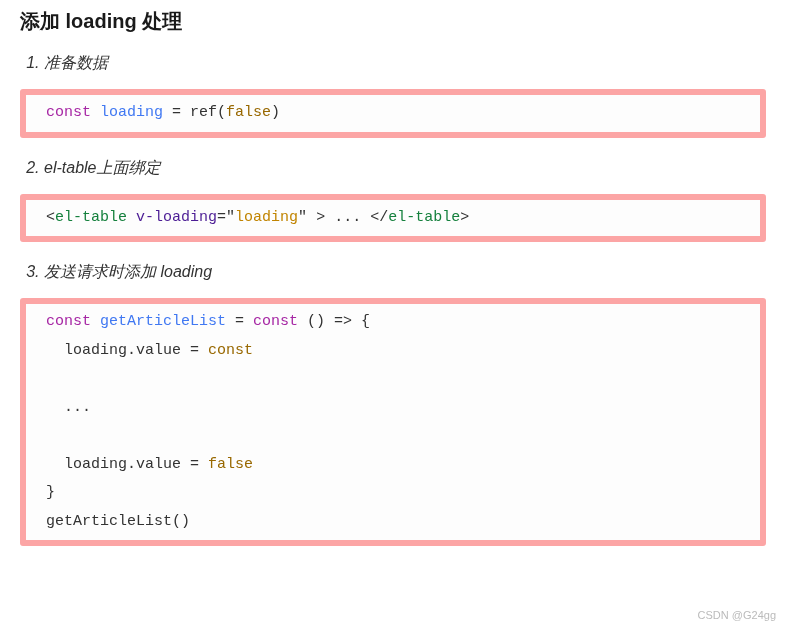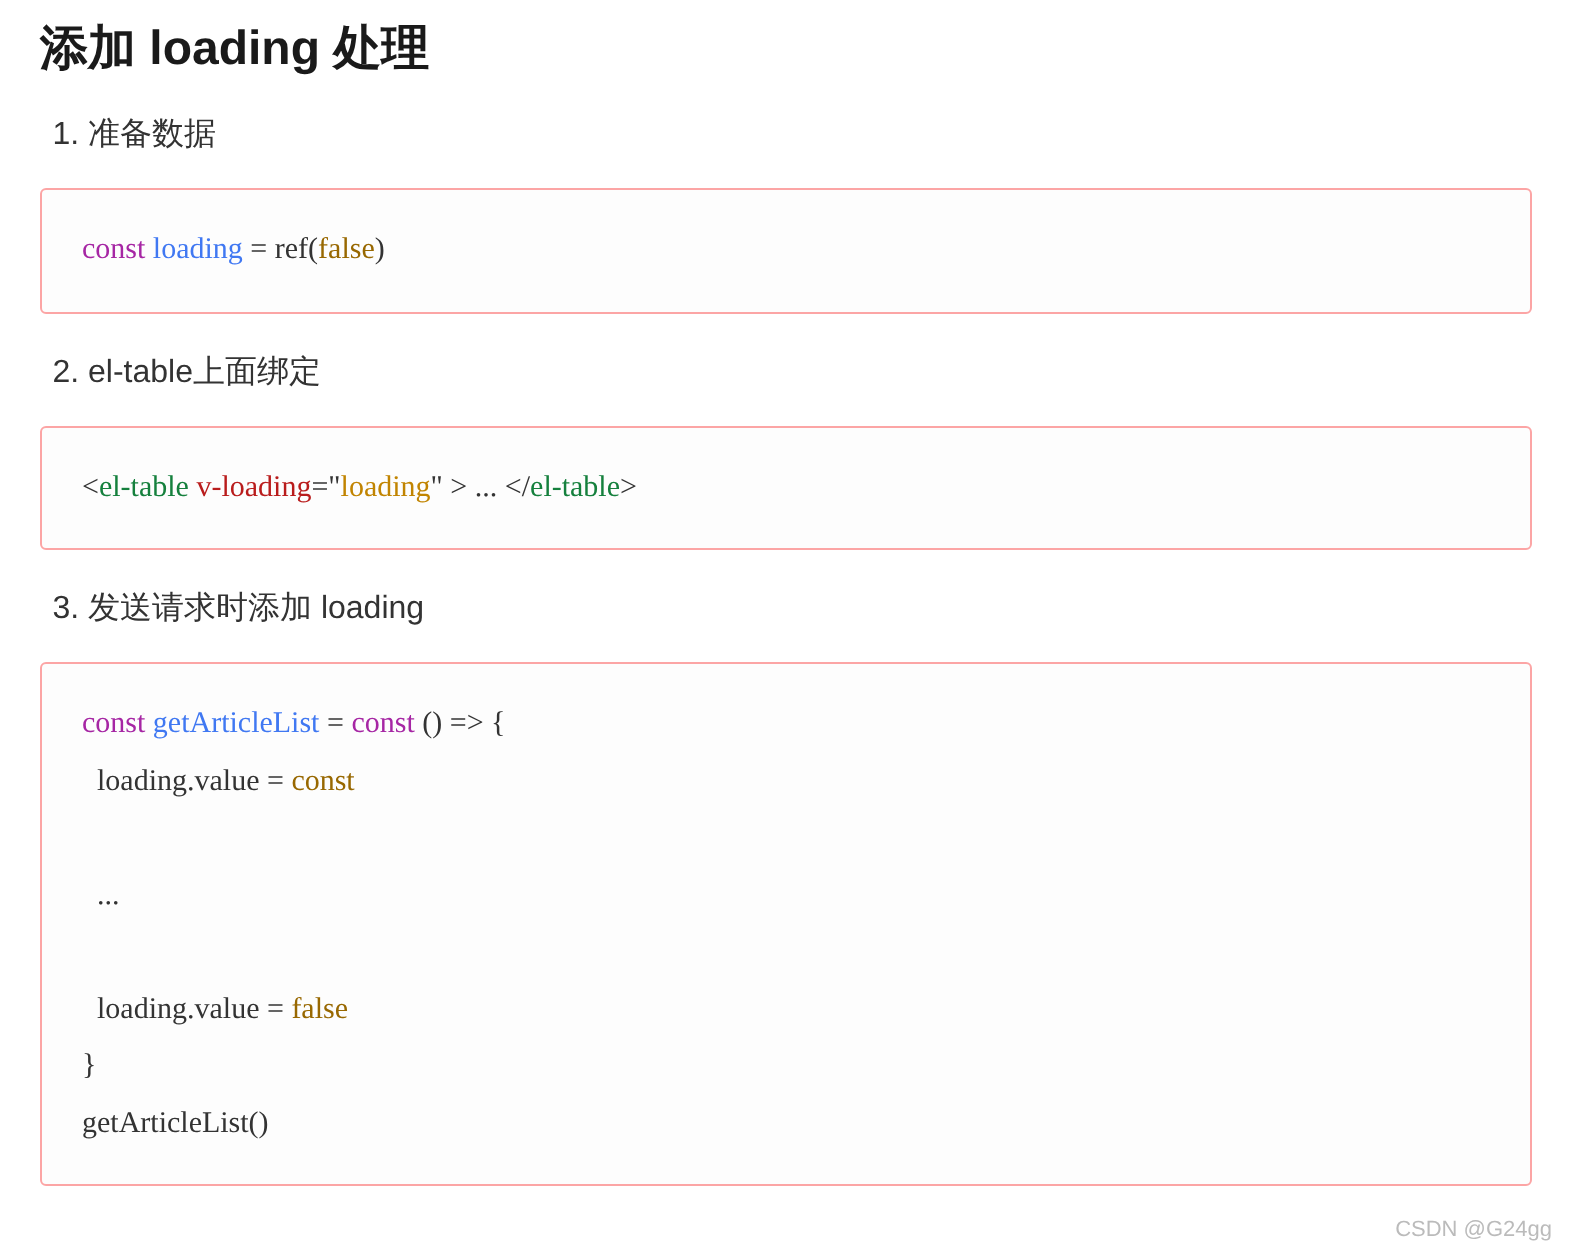--- a/index.html
+++ b/index.html
@@ -5,55 +5,56 @@
   body {
     margin: 0;
     padding: 0 20px 20px 20px;
     font-family: -apple-system, BlinkMacSystemFont, "Segoe UI", "Microsoft YaHei", sans-serif;
     color: #222;
     background: #fff;
     width: 786px;
     box-sizing: border-box;
   }
   h2 {
-    font-size: 24px;
+    font-size: 20px;
     font-weight: 700;
     margin: 8px 0 16px 0;
     color: #1a1a1a;
   }
   ol {
     padding-left: 24px;
     margin: 0;
   }
   li.step {
     font-size: 16px;
     color: #333;
     margin: 14px 0 14px 0;
     line-height: 1.5;
+    font-style: italic;
   }
   pre.code {
     background: #fdfdfd;
-    border: 1px solid #fca5a5;
+    border: 6px solid #fca5a5;
     border-radius: 3px;
-    padding: 16px 20px;
+    padding: 4px 20px;
     margin: 10px 0 18px 0;
-    font-family: Liberation Serif, serif;
+    font-family: Liberation Mono, monospace;
     font-size: 15px;
     line-height: 1.9;
     overflow-x: auto;
     white-space: pre;
     color: #333;
   }
   .kw { color: #a626a4; }        
   .fn { color: #4078f2; }        
   .op { color: #333; }
   .call { color: #333; }
   .bool { color: #986801; }      
   .tag { color: #15803d; }       
-  .attr { color: #b91c1c; }      
+  .attr { color: #4c1d95; }      
   .str { color: #c18401; }       
   .punct { color: #333; }
   .watermark {
     position: fixed;
     right: 10px;
     bottom: 6px;
     font-size: 11px;
     color: #bbb;
     font-family: sans-serif;
   }

